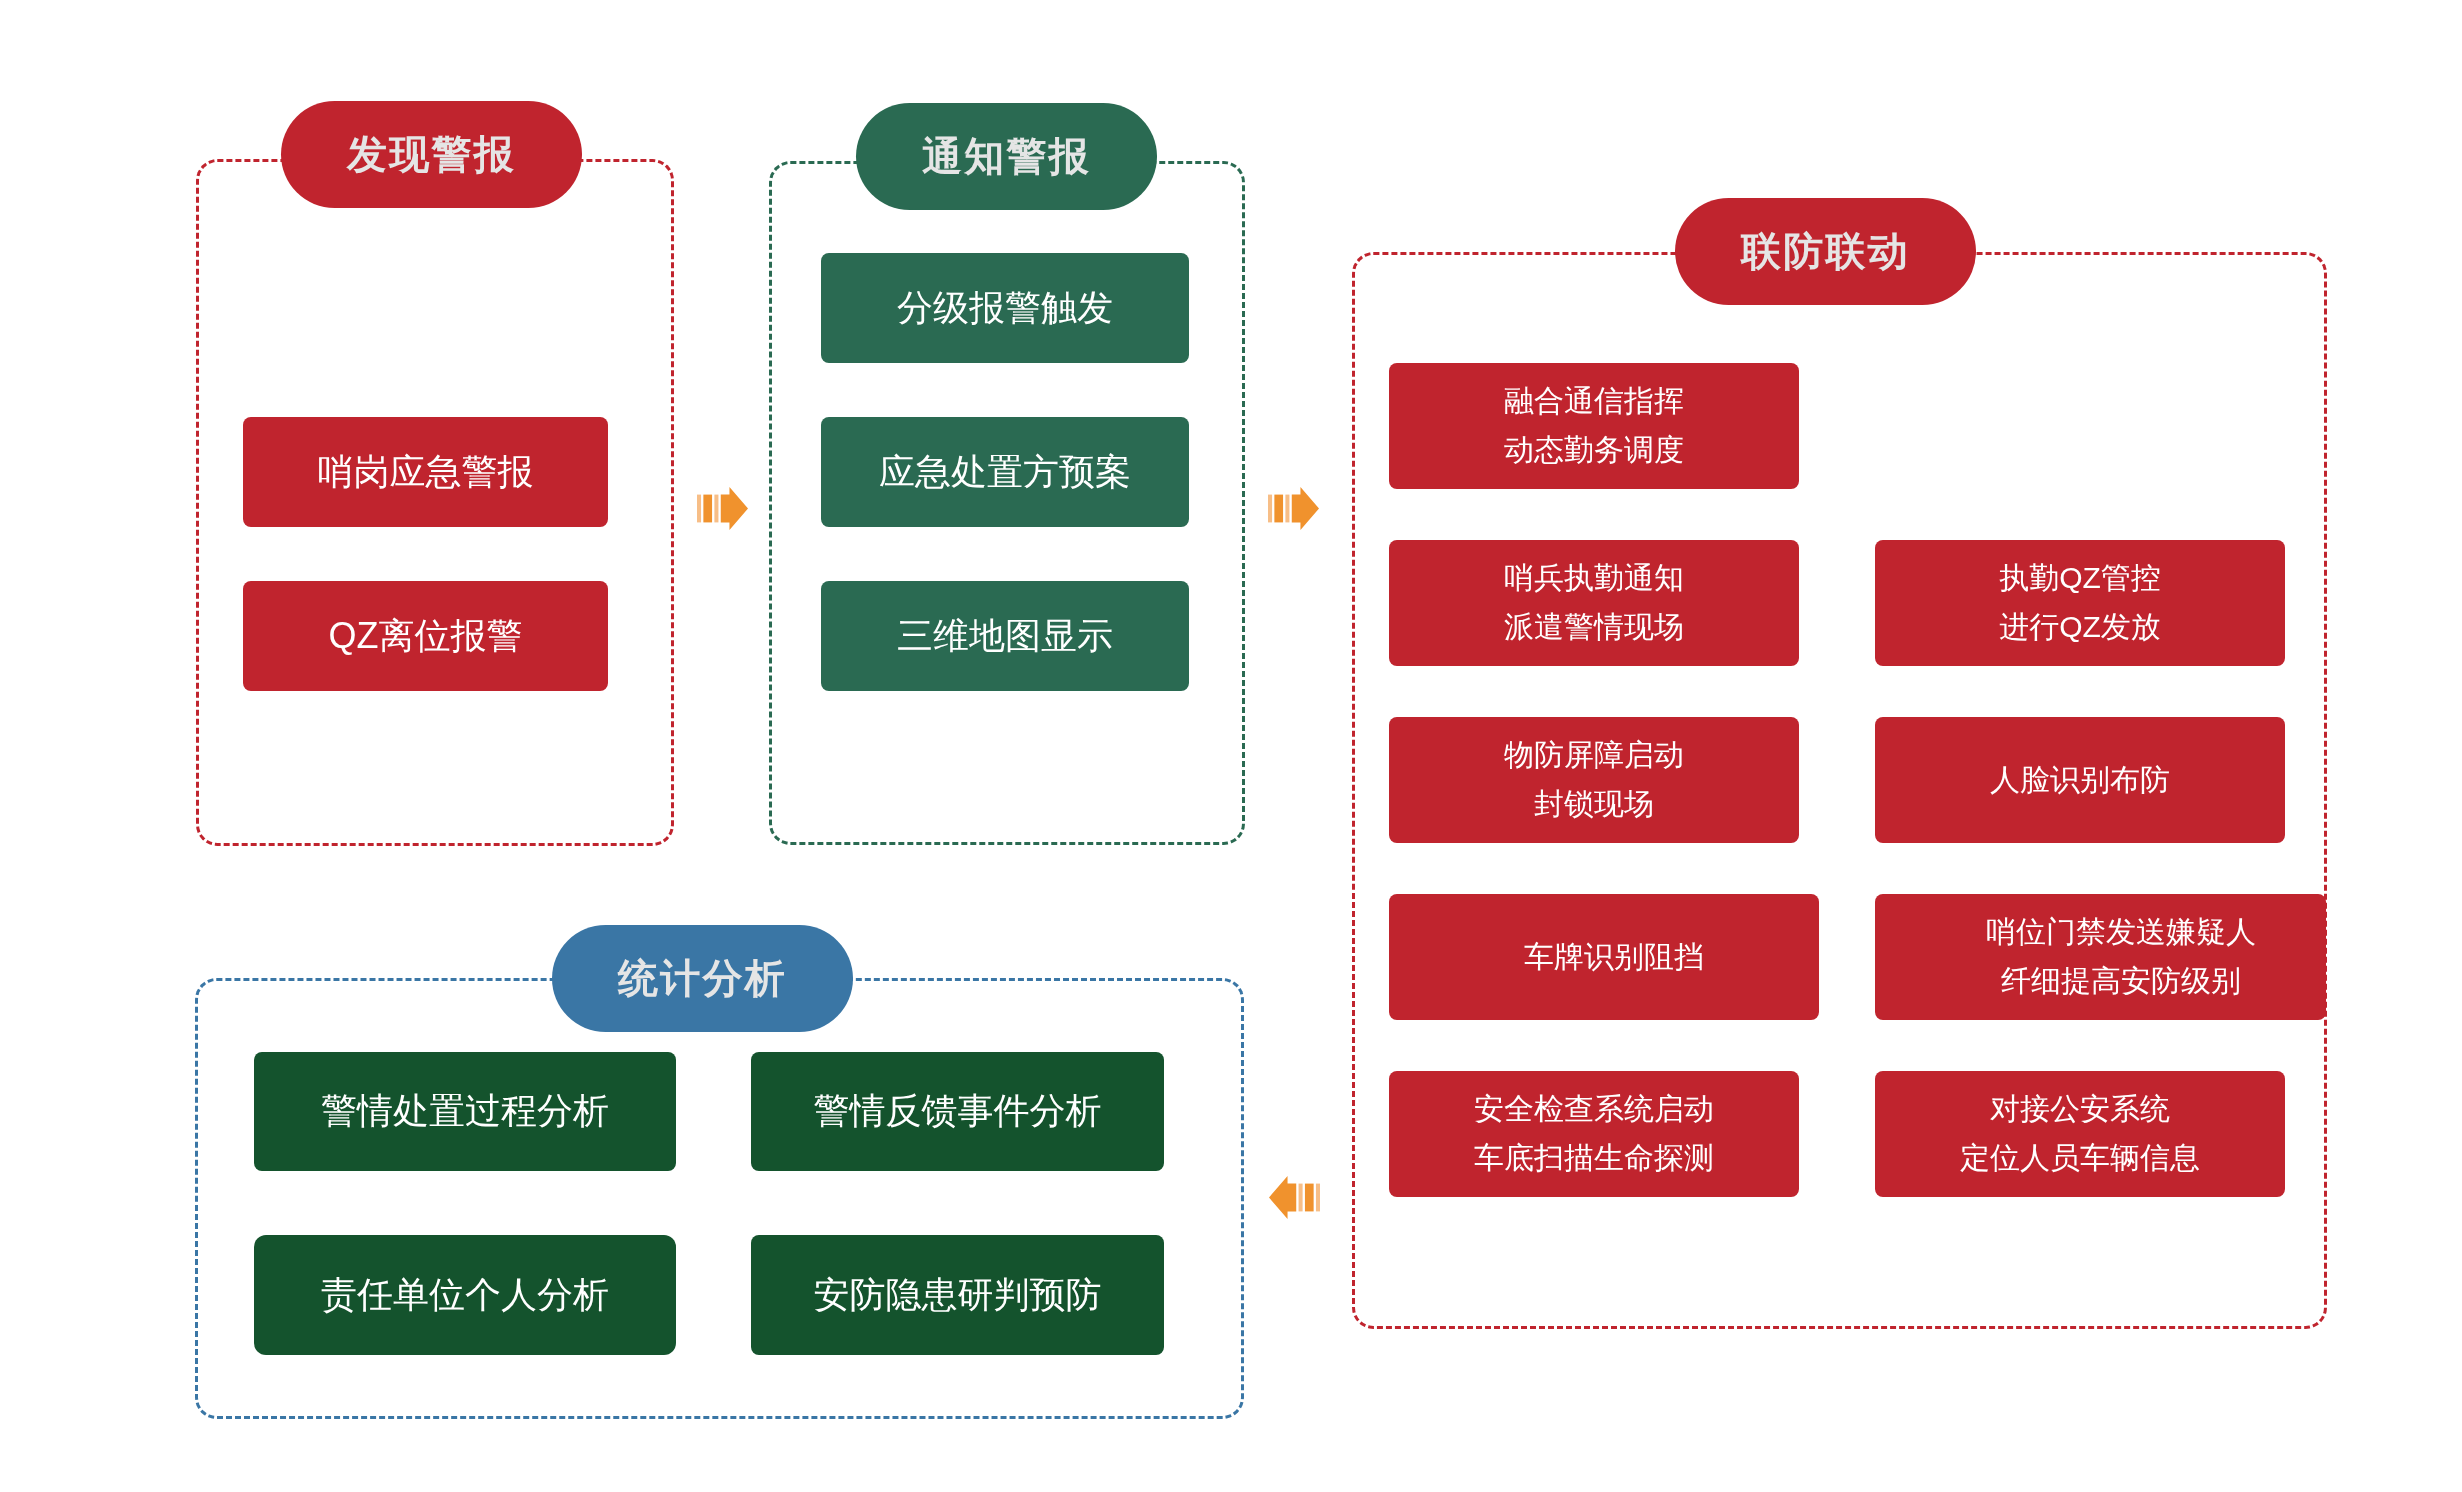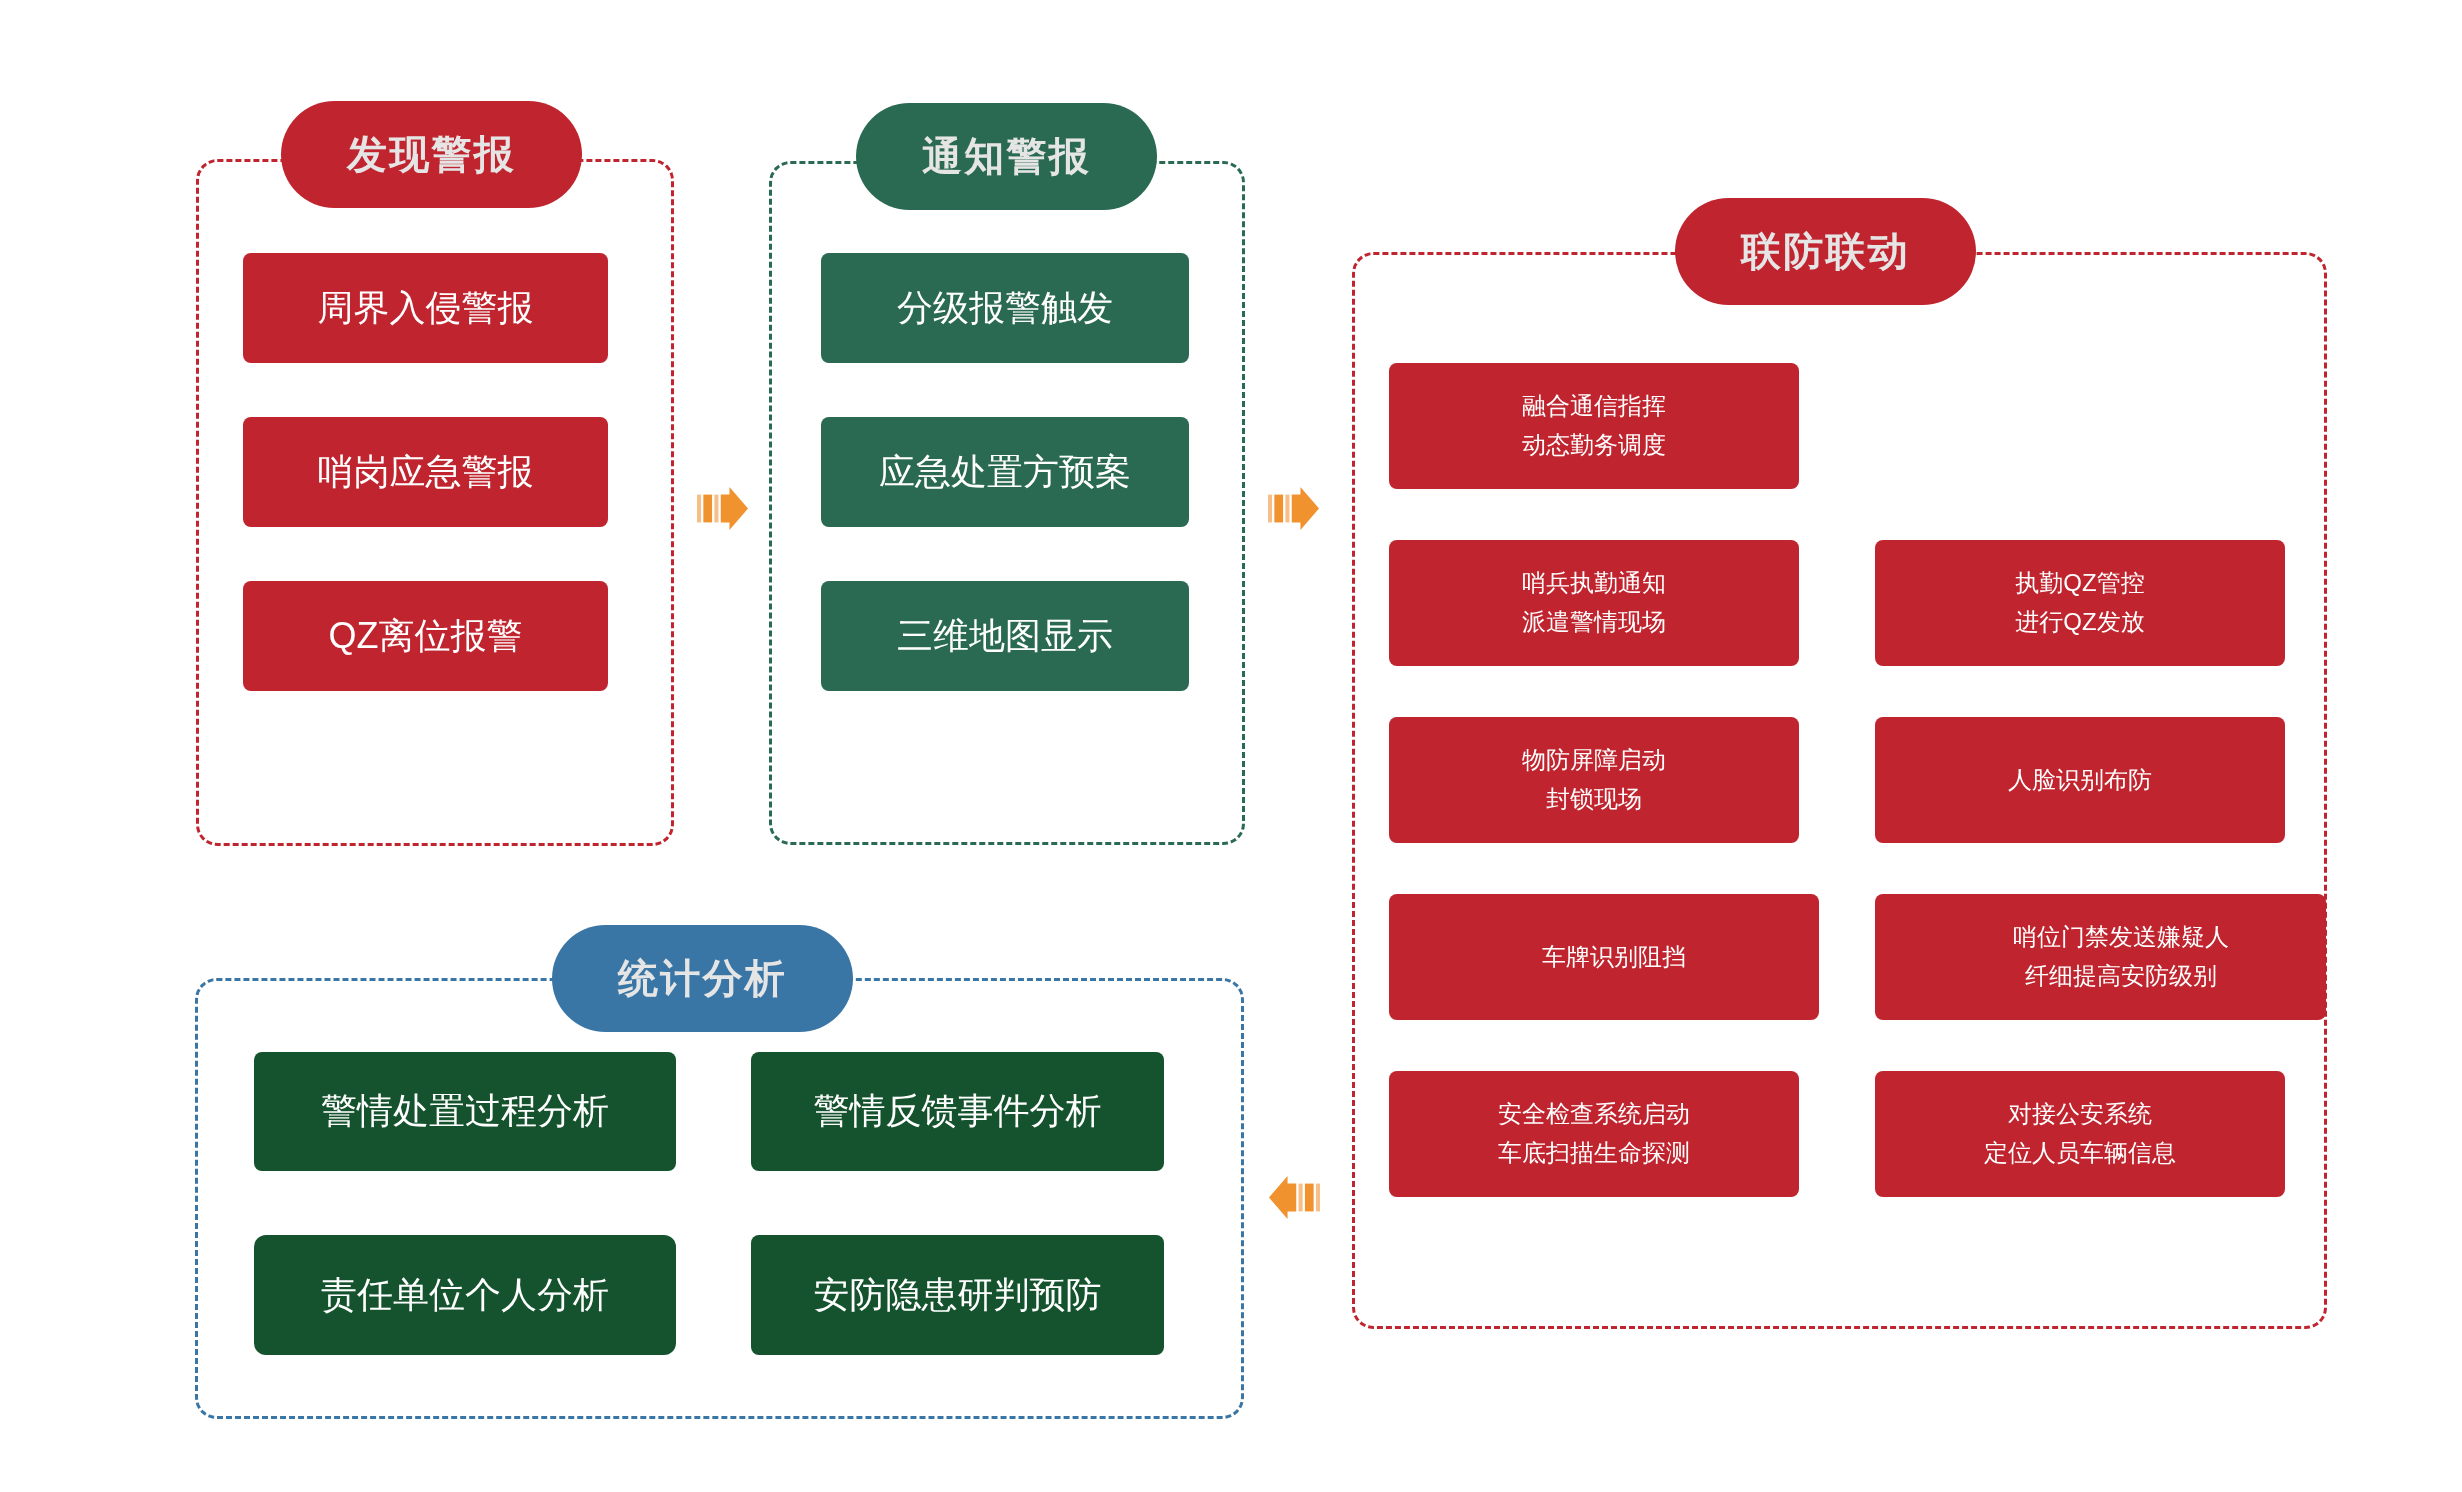--- a/index.html
+++ b/index.html
@@ -20,33 +20,32 @@
   .pill.green{background:#2A6A52;}
   .pill.blue{background:#3A76A5;}
   .box{
     position:absolute;z-index:2;display:flex;align-items:center;justify-content:center;
     text-align:center;color:#ffffff;border-radius:7.9px;white-space:pre-line;
   }
   .box.red{background:#C0242E;}
   .box.green{background:#2A6A52;}
   .box.blue{background:#14532d;}
   .nbox{font-size:36px;line-height:1.45;}
-  .lbox{font-size:24px;line-height:1.62;}
+  .lbox{font-size:30px;line-height:1.62;}
   .arrow{position:absolute;z-index:2;width:51px;height:43px;}
   .arrow.left svg{transform:scaleX(-1);}
   .arrow svg{width:100%;height:100%;display:block;}
 </style>
 </head>
 <body>
 
 <div class="canvas">
 
   <div class="group red" style="left:196px;top:159px;width:472px;height:681px;"></div>
   <div class="pill red" style="left:281px;top:101px;">发现警报</div>
-  <div class="box red nbox" style="left:243px;top:253px;width:365px;height:110px;">周界入侵警报</div>
   <div class="box red nbox" style="left:243px;top:417px;width:365px;height:110px;">哨岗应急警报</div>
   <div class="box red nbox" style="left:243px;top:581px;width:365px;height:110px;">QZ离位报警</div>
 
   <div class="group green" style="left:769px;top:161px;width:470px;height:678px;"></div>
   <div class="pill green" style="left:856px;top:103px;">通知警报</div>
   <div class="box green nbox" style="left:821px;top:253px;width:368px;height:110px;">分级报警触发</div>
   <div class="box green nbox" style="left:821px;top:417px;width:368px;height:110px;">应急处置方预案</div>
   <div class="box green nbox" style="left:821px;top:581px;width:368px;height:110px;">三维地图显示</div>
 
   <div class="group red" style="left:1352px;top:252px;width:969px;height:1071px;"></div>

